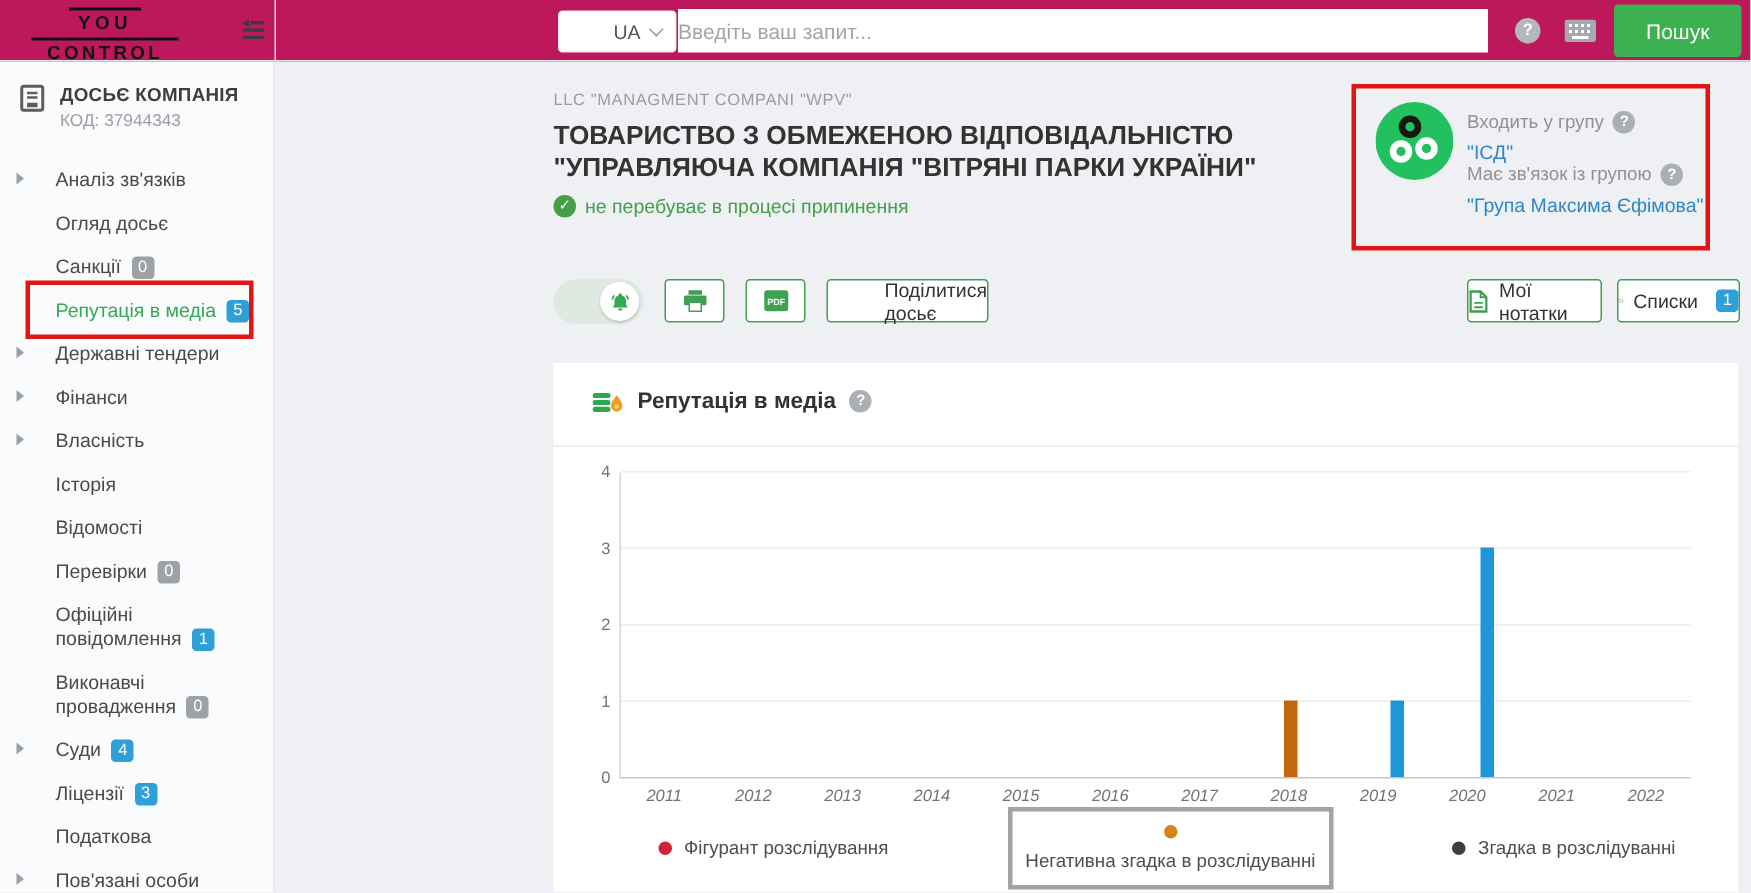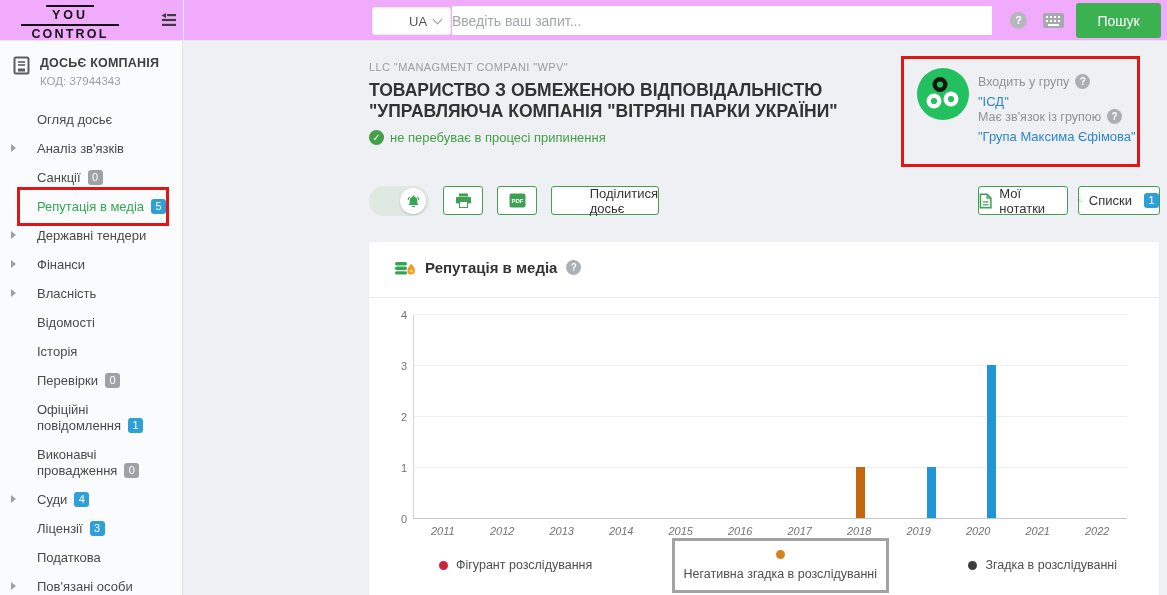--- a/index.html
+++ b/index.html
@@ -1,21 +1,21 @@
 <!DOCTYPE html>
 <html><head>
 <meta charset="utf-8">
 <style>
   * { box-sizing: border-box; margin: 0; padding: 0; }
   html,body { width:1167px; height:595px; overflow:hidden; }
   body { font-family:"Liberation Sans","DejaVu Sans",sans-serif; background:#eef0f3; color:#333; }
   #app { position:relative; width:1167px; height:595px; }
 
   
-  #topbar { position:absolute; left:0; top:0; width:1167px; height:41px; background:#f0abfc; border-bottom:1px solid #e7e7e7; z-index:6; }
+  #topbar { position:absolute; left:0; top:0; width:1167px; height:41px; background:#be185d; border-bottom:1px solid #e7e7e7; z-index:6; }
   #topbar .vdiv { position:absolute; left:183px; top:0; width:1px; height:41px; background:#e7e7e7; }
   .logo { position:absolute; left:21px; top:5px; width:98px; text-align:center; color:#121212; }
   .logo .l1 { display:inline-block; font-size:12.5px; font-weight:bold; letter-spacing:3px; border-top:2px solid #121212; padding:1px 6px 0 6px; }
   .logo .l2 { font-size:12.5px; font-weight:bold; letter-spacing:2.2px; border-top:2px solid #121212; margin-top:1px; padding-top:1px; }
   .collapse-btn { position:absolute; left:158px; top:12px; width:20px; height:16px; cursor:pointer; }
   .lang-select { position:absolute; left:372px; top:7px; height:27px; display:flex; align-items:center; gap:7px; padding:13px 9px; border:1px solid #ededed; border-radius:3px; background:#fff; cursor:pointer;text-align:right; }
   .flag { width:20px; height:13px; display:block; }
   .flag .t { width:20px; height:6.5px; background:#4a90d9; }
   .flag .b { width:20px; height:6.5px; background:#f8d648; }
   .lang-label { font-size:13px; color:#555; }
@@ -48,21 +48,21 @@
   .company-block { position:absolute; left:186px; top:20px; }
   .alt-name { font-size:11px; color:#9c9ca0; letter-spacing:.4px; }
   .company-name { margin-top:7px; width:520px; font-size:17.5px; font-weight:bold; color:#333; line-height:20.5px; }
   .status-row { margin-top:9px; display:flex; align-items:center; gap:6px; }
   .check-icon { width:15px; height:15px; border-radius:50%; background:#43a047; color:#fff; font-size:10px; line-height:15px; text-align:center; }
   .status-text { font-size:13px; color:#43a047; }
 
   .group-box { position:absolute; left:718px; top:15px; width:239px; height:111px; border:3px solid #e01515; }
   .gb-avatar { position:absolute; left:13px; top:9px; }
   .gb-text { position:absolute; left:74px; top:15px; }
-  .gb-line { display:flex; align-items:center; gap:6px; font-size:12.5px; color:#8f9296; }
+  .gb-line { display:flex; align-items:flex-start; gap:6px; font-size:12.5px; color:#8f9296; }
   .gb-link { margin-top:5px; font-size:13px; color:#2e86c8; cursor:pointer; }
   .gb-line.second { }
   .q-icon { width:15px; height:15px; border-radius:50%; background:#aaafb5; color:#fff; font-size:10px; font-weight:bold; line-height:15px; text-align:center; cursor:pointer; flex:none; }
 
   .toolbar-toggle { position:absolute; left:186px; top:145px; width:60px; height:30px; border-radius:15px; background:#e0e8e2; cursor:pointer; }
   .toggle-knob { position:absolute; left:31px; top:2px; width:26px; height:26px; border-radius:50%; background:#fff; box-shadow:0 1px 2px rgba(0,0,0,.18); display:flex; align-items:center; justify-content:center; }
   .tool-btn { position:absolute; top:145px; height:29px; background:#fff; border:1px solid #3f9f53; border-radius:3px; display:flex; align-items:center; justify-content:center; gap:7px; font-size:13px; color:#333; cursor:pointer; }
   #btn-print { left:260px; width:40px; }
   #btn-pdf   { left:314px; width:40px; }
   #btn-share { left:368px; width:108px;gap:37px; }
@@ -140,29 +140,29 @@
           <rect x="2.5" y="1.5" width="14" height="16" rx="1.5" fill="none" stroke="#5d5d5d" stroke-width="2"></rect>
           <line x1="6" y1="6" x2="13" y2="6" stroke="#5d5d5d" stroke-width="1.6"></line>
           <line x1="6" y1="9" x2="13" y2="9" stroke="#5d5d5d" stroke-width="1.6"></line>
           <rect x="6" y="12.5" width="7" height="3" fill="#5d5d5d"></rect>
         </svg>
       </span>
       <div class="sb-title">ДОСЬЄ КОМПАНІЯ</div>
       <div class="sb-code">КОД: 37944343</div>
     </div>
     <div id="nav">
+        <div class="nav-item"><span class="nav-arrow"></span><span class="nav-label">Аналіз зв'язків</span></div>
         <div class="nav-item"><span class="nav-label">Огляд досьє</span></div>
-        <div class="nav-item"><span class="nav-arrow"></span><span class="nav-label">Аналіз зв'язків</span></div>
         <div class="nav-item"><span class="nav-label">Санкції</span><span class="badge gray">0</span></div>
         <div class="nav-item active annotated"><span class="nav-label">Репутація в медіа</span><span class="badge blue">5</span></div>
         <div class="nav-item"><span class="nav-arrow"></span><span class="nav-label">Державні тендери</span></div>
         <div class="nav-item"><span class="nav-arrow"></span><span class="nav-label">Фінанси</span></div>
         <div class="nav-item"><span class="nav-arrow"></span><span class="nav-label">Власність</span></div>
+        <div class="nav-item"><span class="nav-label">Історія</span></div>
         <div class="nav-item"><span class="nav-label">Відомості</span></div>
-        <div class="nav-item"><span class="nav-label">Історія</span></div>
         <div class="nav-item"><span class="nav-label">Перевірки</span><span class="badge gray">0</span></div>
         <div class="nav-item"><span class="nav-label">Офіційні повідомлення</span><span class="badge blue">1</span></div>
         <div class="nav-item"><span class="nav-label">Виконавчі провадження</span><span class="badge gray">0</span></div>
         <div class="nav-item"><span class="nav-arrow"></span><span class="nav-label">Суди</span><span class="badge blue">4</span></div>
         <div class="nav-item"><span class="nav-label">Ліцензії</span><span class="badge blue">3</span></div>
         <div class="nav-item"><span class="nav-label">Податкова</span></div>
         <div class="nav-item"><span class="nav-arrow"></span><span class="nav-label">Пов'язані особи</span></div>
       </div>
   </div>
 

